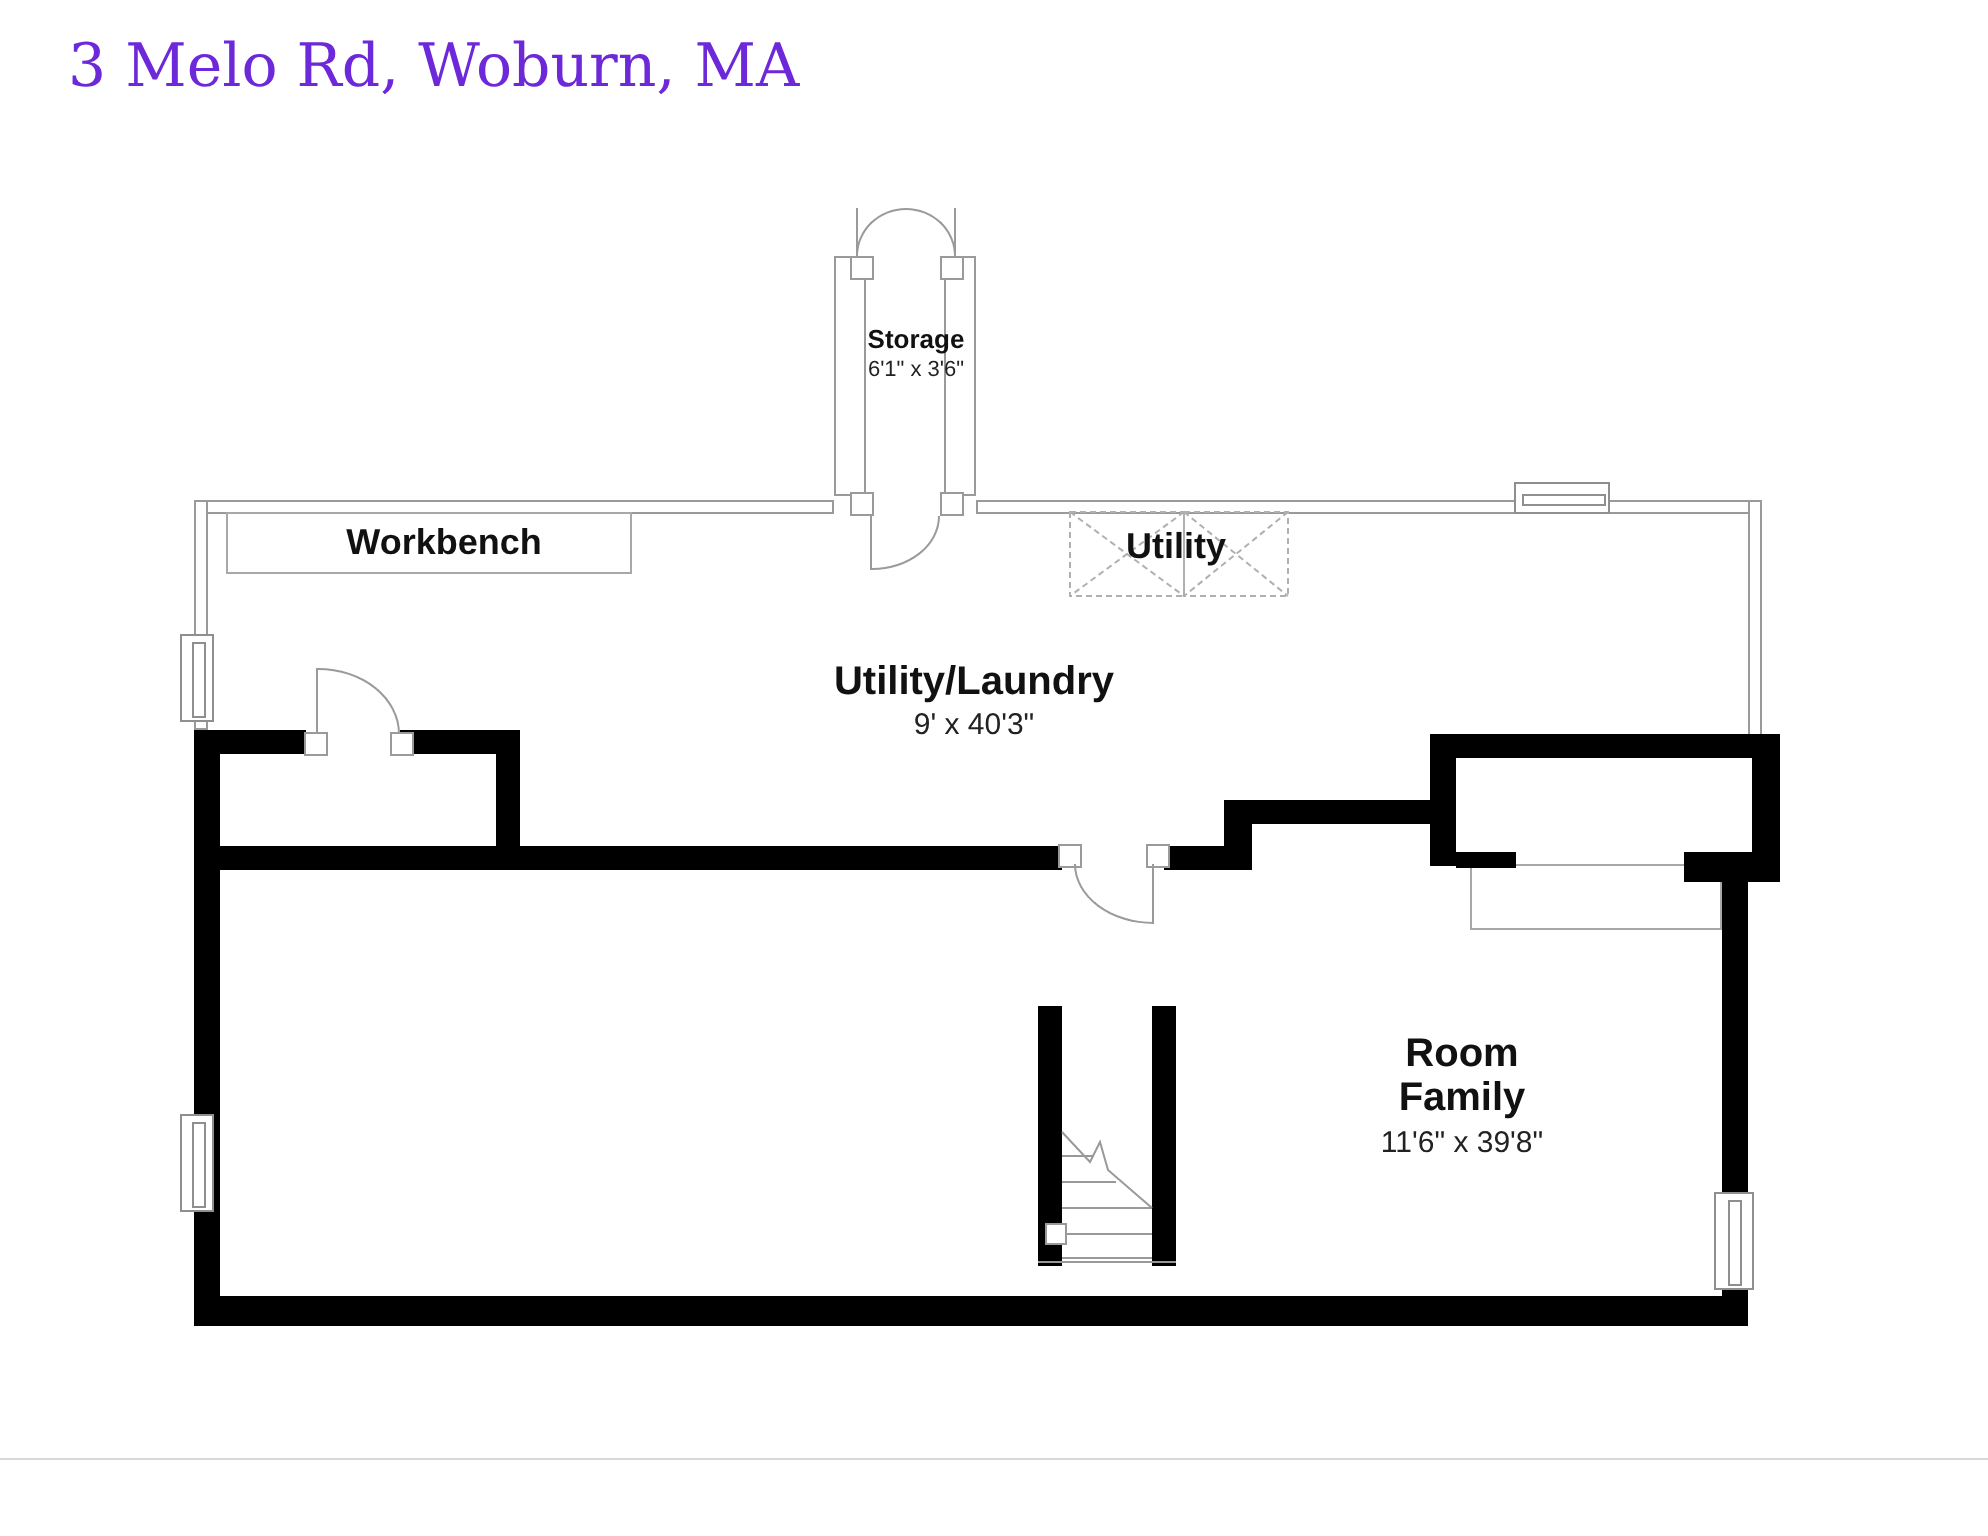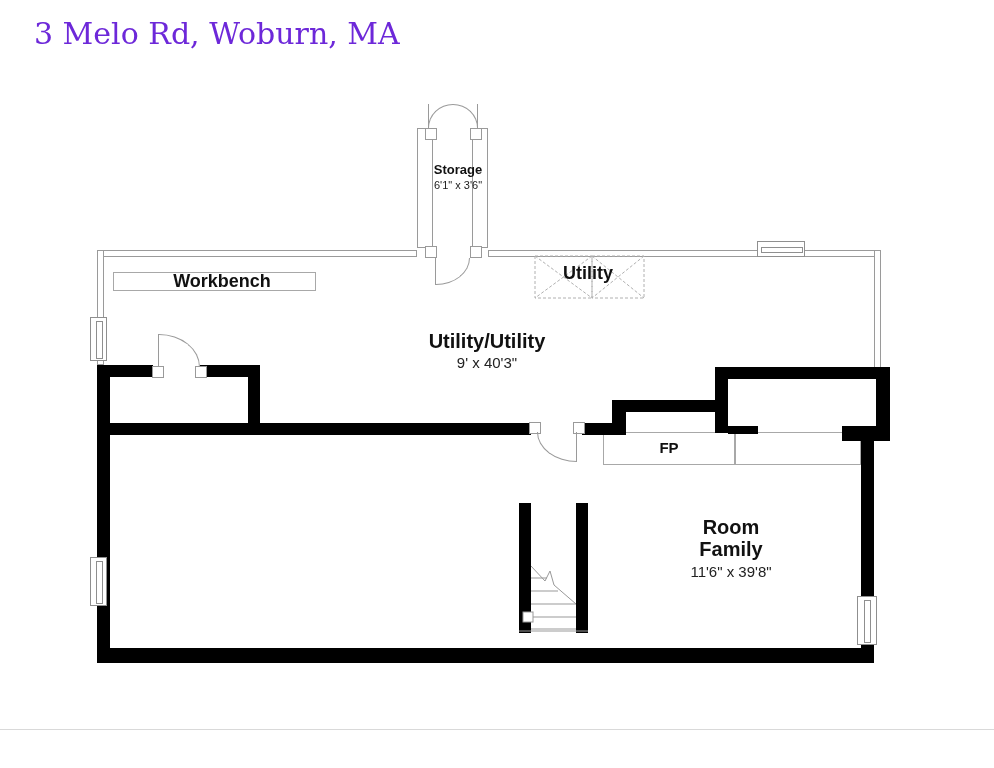--- a/index.html
+++ b/index.html
@@ -50,23 +50,20 @@
   <div class="abs" style="left:403px;top:163px;width:110px;">
     <div class="lbl" style="font-size:13px;">Storage</div>
     <div class="dim" style="font-size:11px;margin-top:1px;">6'1" x 3'6"</div>
   </div>
 
   <div class="abs jamb" style="left:425px;top:246px;width:12px;height:12px;"></div>
   <div class="abs jamb" style="left:470px;top:246px;width:12px;height:12px;"></div>
   <div class="abs leaf" style="left:435px;top:258px;width:1px;height:27px;"></div>
   <div class="abs arc" style="left:436px;top:258px;width:34px;height:27px;border-bottom-width:1px;border-right-width:1px;border-bottom-right-radius:100% 100%;"></div>
 
-  <div class="abs gbox flexc" style="left:603px;top:432px;width:132px;height:33px;">
-    <span class="lbl" style="font-size:15px;">FP</span>
-  </div>
   <div class="abs gbox" style="left:735px;top:432px;width:126px;height:33px;"></div>
 
   <div class="abs wall" style="left:97px;top:365px;width:13px;height:285px;"></div>
   <div class="abs wall" style="left:97px;top:648px;width:777px;height:15px;"></div>
   <div class="abs wall" style="left:861px;top:433px;width:13px;height:230px;"></div>
 
   <div class="abs wall" style="left:97px;top:365px;width:56px;height:12px;"></div>
   <div class="abs wall" style="left:200px;top:365px;width:60px;height:12px;"></div>
   <div class="abs wall" style="left:248px;top:377px;width:12px;height:46px;"></div>
 
@@ -125,28 +122,28 @@
     <g stroke="#b0b0b0" stroke-width="1" fill="none" stroke-dasharray="3,2">
       <rect x="5" y="4" width="57" height="42"></rect>
       <line x1="5" y1="4" x2="62" y2="46"></line>
       <line x1="62" y1="4" x2="5" y2="46"></line>
       <rect x="62" y="4" width="52" height="42"></rect>
       <line x1="62" y1="4" x2="114" y2="46"></line>
       <line x1="114" y1="4" x2="62" y2="46"></line>
     </g>
   </svg>
 
-  <div class="abs gbox flexc" style="left:113px;top:272px;width:203px;height:19px;padding-left:15px;">
+  <div class="abs gbox flexc" style="left:113px;top:256px;width:203px;height:31px;padding-left:15px;">
     <span class="lbl" style="font-size:18px;">Workbench</span>
   </div>
 
   <div class="abs lbl" style="left:518px;top:263px;width:140px;font-size:18px;">Utility</div>
 
   <div class="abs" style="left:387px;top:330px;width:200px;">
-    <div class="lbl" style="font-size:20px;">Utility/Utility</div>
+    <div class="lbl" style="font-size:20px;">Utility/Laundry</div>
     <div class="dim" style="font-size:15px;margin-top:2px;">9' x 40'3"</div>
   </div>
 
   <div class="abs" style="left:631px;top:516px;width:200px;">
     <div class="lbl" style="font-size:20px;">Room</div>
     <div class="lbl" style="font-size:20px;">Family</div>
     <div class="dim" style="font-size:15px;margin-top:2px;">11'6" x 39'8"</div>
   </div>
 
   <div class="abs divider" style="left:0;top:729px;width:994px;height:1px;"></div>

